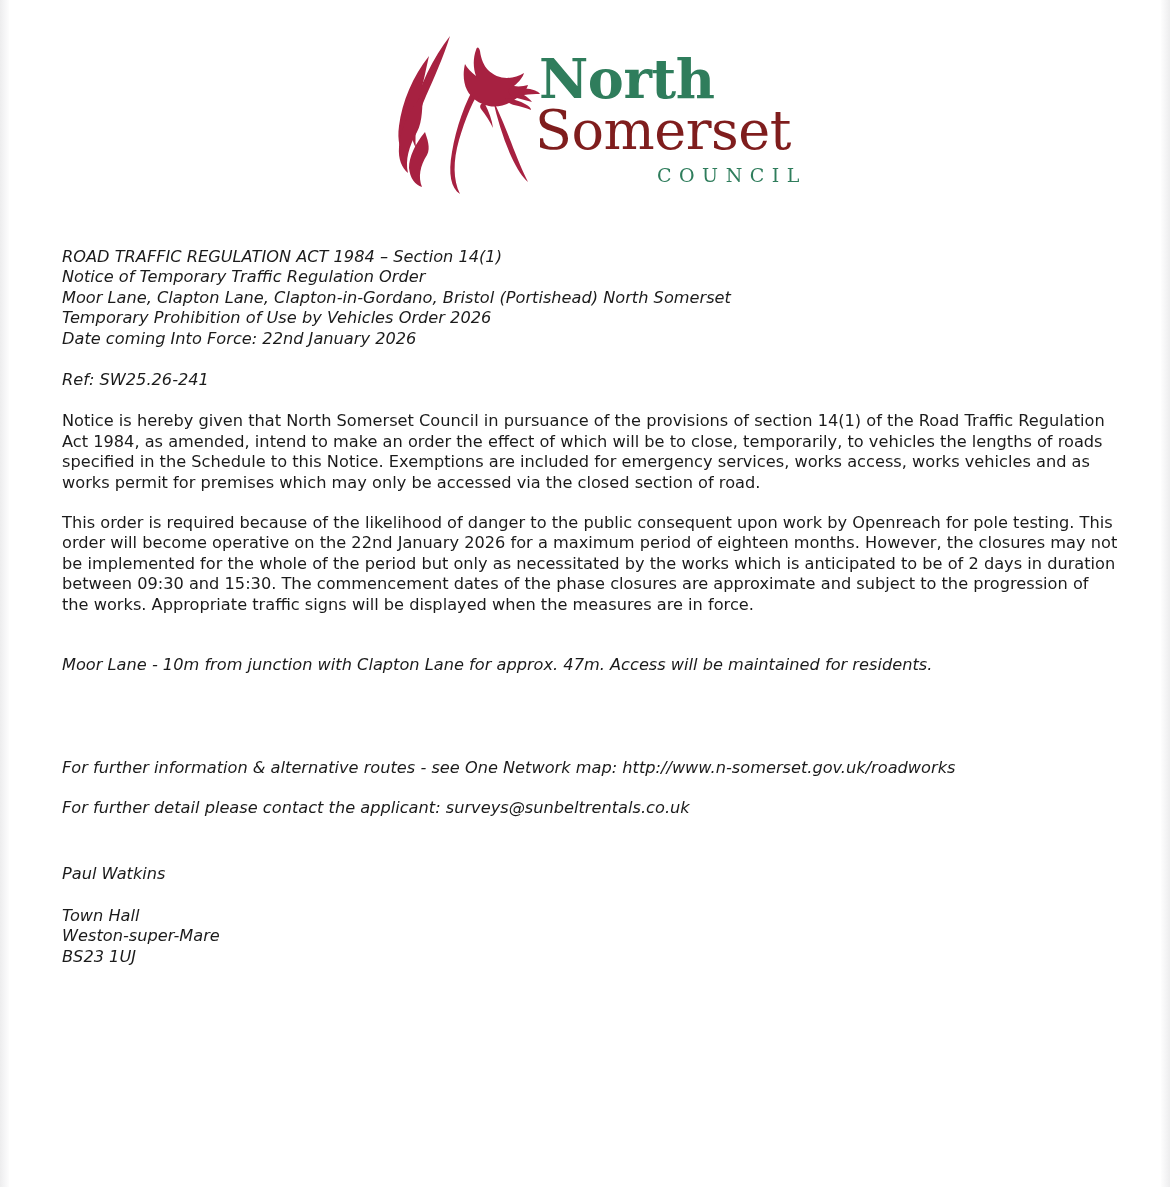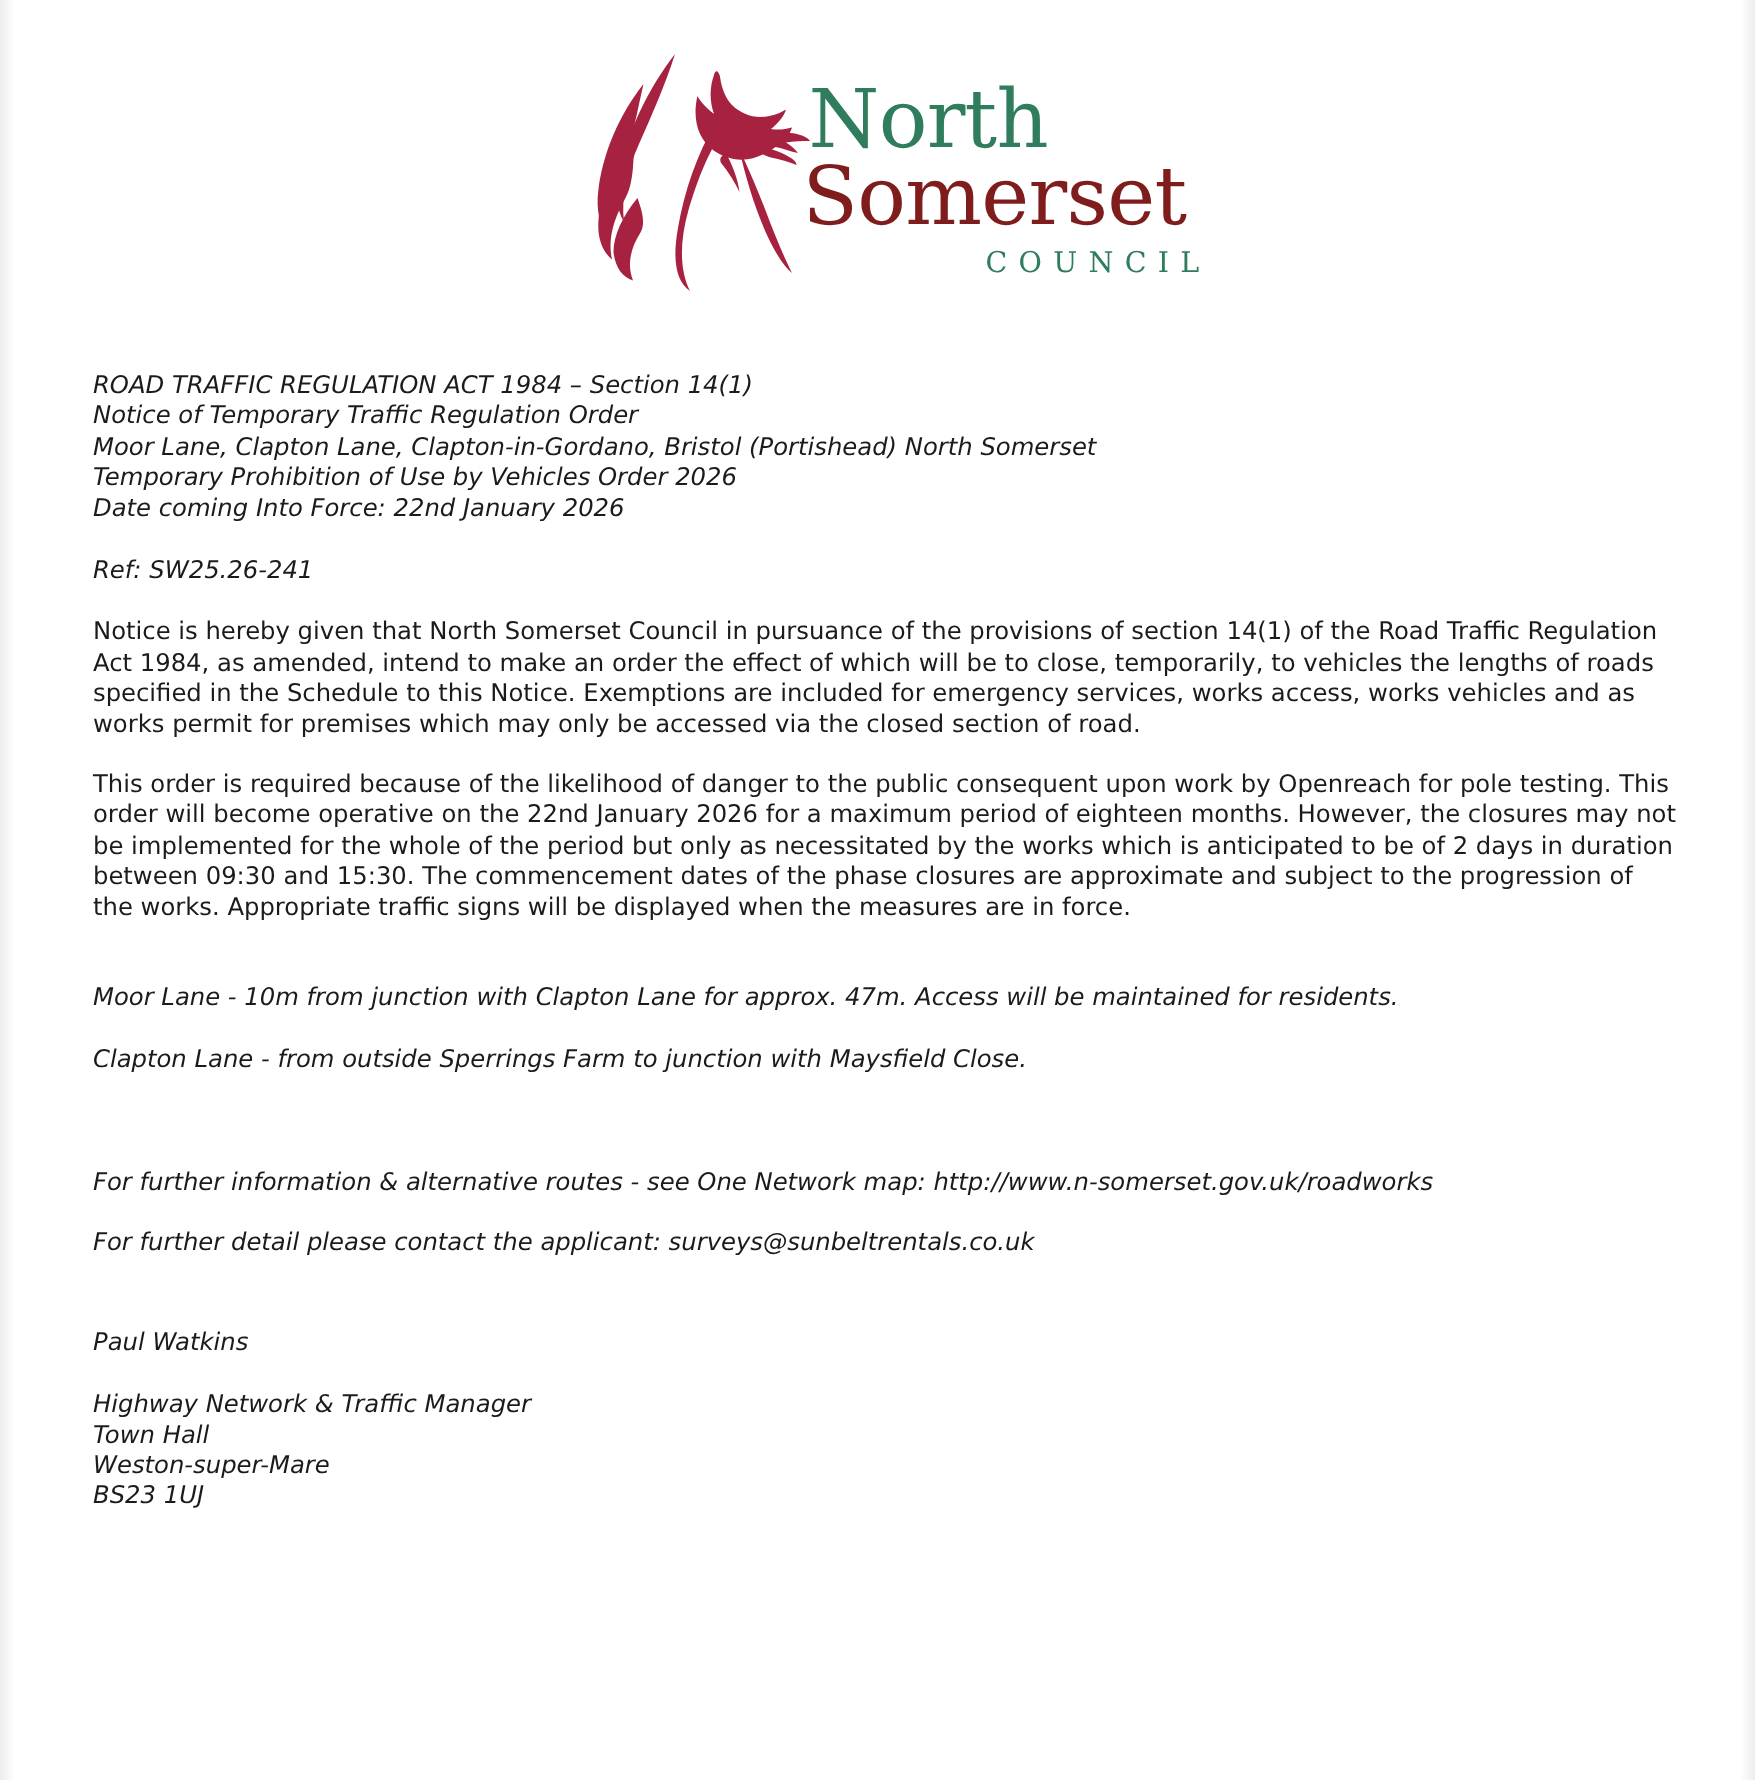--- a/index.html
+++ b/index.html
@@ -52,21 +52,21 @@
     height: 170px;
   }
   .logo-name {
     font-family: "DejaVu Serif", "Liberation Serif", serif;
     font-weight: 400;
     font-size: 54px;
     line-height: 59px;
     letter-spacing: -0.5px;
     white-space: nowrap;
   }
-  .logo-name-1 { position: absolute; left: 4px; top: 22px; }
+  .logo-name-1 { position: absolute; left: 4px; top: 22px; font-weight: bold; }
   .logo-name-2 { position: absolute; left: 0px; top: 73px; }
   .logo-sub {
     position: absolute;
     left: 122px;
     top: 136px;
     font-family: "DejaVu Serif", "Liberation Serif", serif;
     font-size: 19px;
     letter-spacing: 7.5px;
     white-space: nowrap;
   }
@@ -156,37 +156,35 @@
 
     <div class="gap-sm"></div>
 
 
     <div class="gap-sm"></div>
 
     <div class="line">Moor Lane - 10m from junction with Clapton Lane for approx. 47m. Access will be maintained for residents.</div>
 
     <div class="gap-sm"></div>
 
-    <div class="line">Clapton Lane - from outside Sperrings Farm to junction with Maysfield Close.</div>
 
     <div class="gap-lg"></div>
 
     <div class="line">For further information &amp; alternative routes - see One Network map: http://www.n-somerset.gov.uk/roadworks</div>
 
     <div class="gap-sm"></div>
 
     <div class="line">For further detail please contact the applicant: surveys@sunbeltrentals.co.uk</div>
 
     <div class="gap-xl"></div>
 
     <div class="line">Paul Watkins</div>
 
     <div class="gap-md"></div>
 
     <div>
-      <div class="line">Highway Network &amp; Traffic Manager</div>
       <div class="line">Town Hall</div>
       <div class="line">Weston-super-Mare</div>
       <div class="line">BS23 1UJ</div>
     </div>
 
   </div>
 </div>
 
 </body></html>

